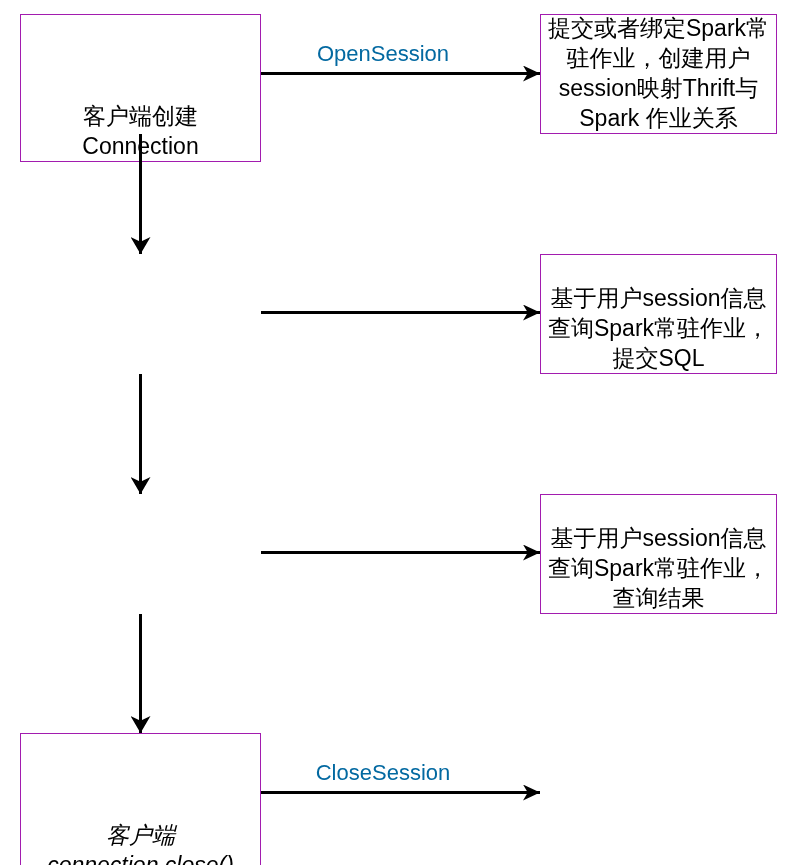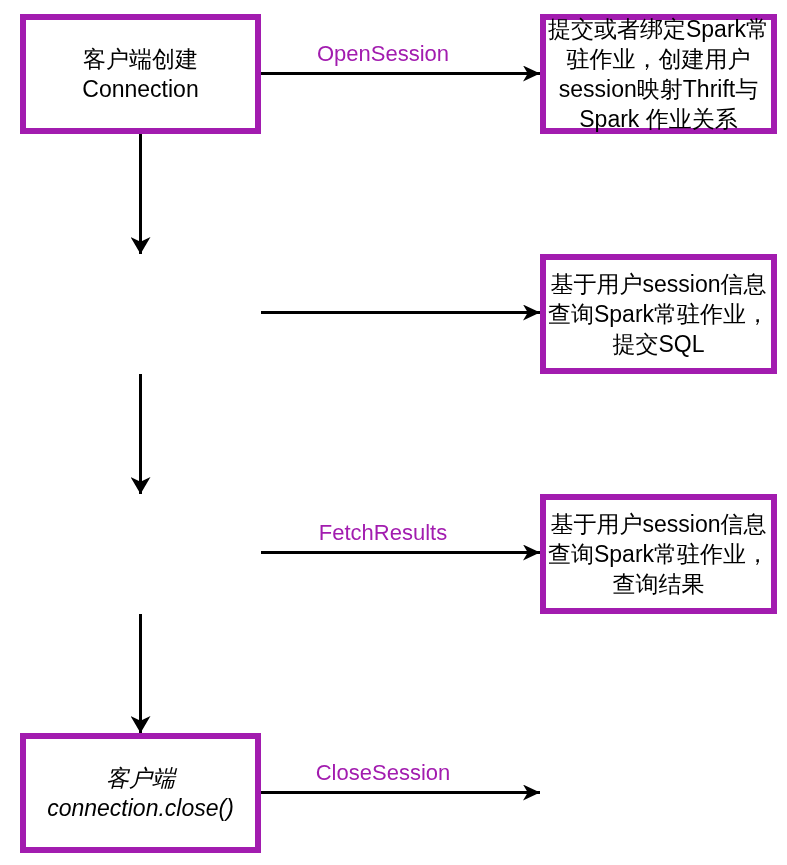--- a/index.html
+++ b/index.html
@@ -12,34 +12,34 @@
     position: relative;
     width: 787px;
     height: 865px;
     background: #ffffff;
     overflow: hidden;
     color: #000000;
   }
   .flow-box {
     position: absolute;
     box-sizing: border-box;
-    border: 6px solid #a21caf;
+    border: 1px solid #a21caf;
     background: #ffffff;
     display: flex;
-    align-items: center;
+    align-items: flex-end;
     justify-content: center;
     text-align: center;
   }
   .flow-box .box-text {
     white-space: pre-line;
     font-size: 23px;
     line-height: 30px;
     color: #000000;
   }
-  .left-box  { left: 20px;  width: 241px; height: 120px; }
+  .left-box  { left: 20px;  width: 241px; height: 148px; }
   .right-box { left: 540px; width: 237px; height: 120px; }
   .row1 { top: 14px; }
   .row2 { top: 254px; }
   .row3 { top: 494px; }
   .row4 { top: 733px; font-style: italic; }
 
   
   .harrow {
     position: absolute;
     left: 261px;
@@ -81,21 +81,21 @@
   .v2 { top: 374px; height: 120px; }
   .v3 { top: 614px; height: 119px; }
 
   .arrow-label {
     position: absolute;
     left: 248px;
     width: 270px;
     text-align: center;
     font-size: 22px;
     line-height: 26px;
-    color: #a21caf;
+    color: #0369a1;
   }
   .l1 { top: 41px; }
   .l2 { top: 280px; }
   .l3 { top: 520px; }
   .l4 { top: 760px; }
 </style>
 </head>
 <body>
 
 <div class="canvas">
@@ -125,21 +125,20 @@
   <div class="flow-box right-box row2">
     <div class="box-text">基于用户session信息
 查询Spark常驻作业，
 提交SQL</div>
   </div>
 
   <div class="varrow v2">
     <div class="head"></div>
   </div>
 
-  <div class="arrow-label l3">FetchResults</div>
   <div class="harrow h3">
     <div class="head"></div>
   </div>
   <div class="flow-box right-box row3">
     <div class="box-text">基于用户session信息
 查询Spark常驻作业，
 查询结果</div>
   </div>
 
   <div class="varrow v3">

